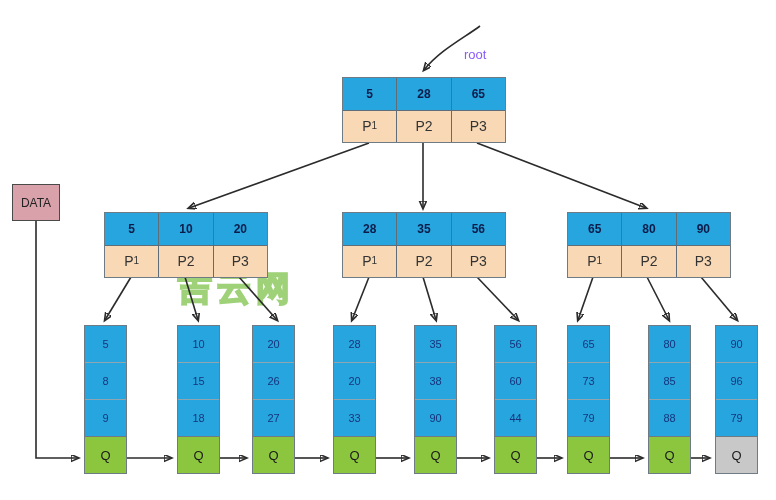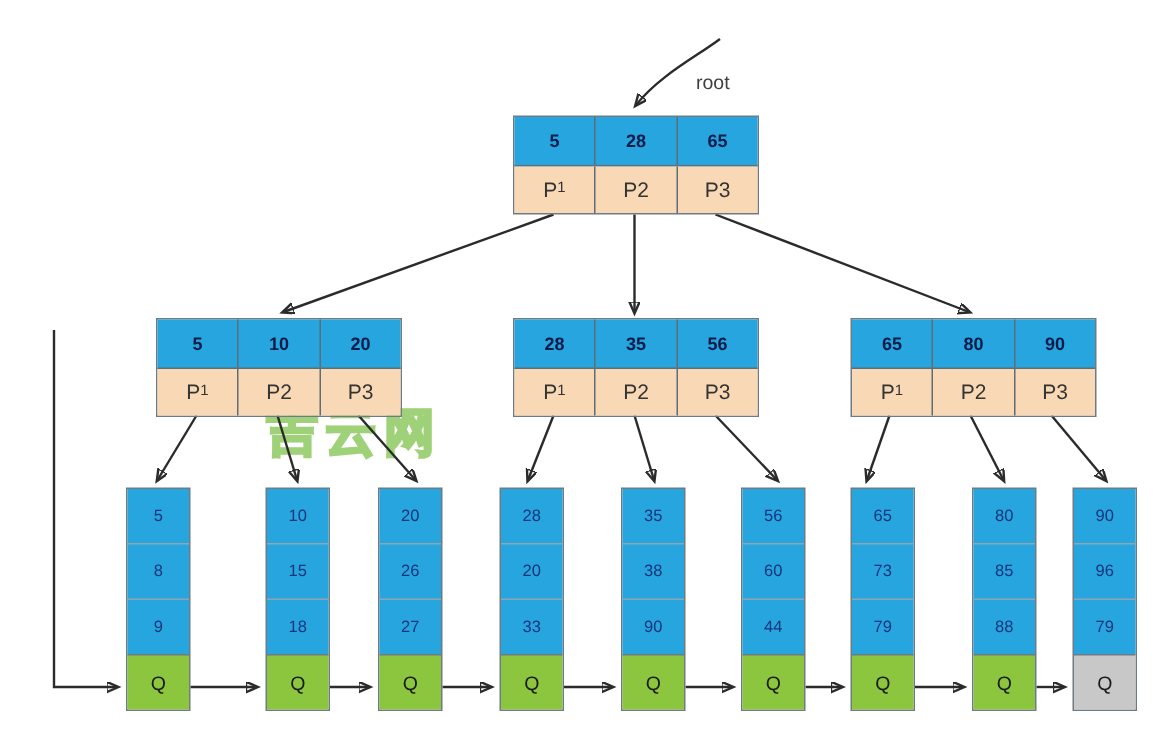--- a/index.html
+++ b/index.html
@@ -33,21 +33,21 @@
     border-left:1px solid #5f6d78;
   }
   .node .cell:first-child{border-left:none;}
   .node .row.keys{background:var(--key-bg,#27a5de);border-bottom:1px solid #5f6d78;}
   .node .row.keys .cell{font-size:12px;font-weight:bold;color:#0c1c4a;}
   .node .row.ptrs{background:var(--ptr-bg,#f9d9b5);}
   .node .row.ptrs .cell{font-size:14px;color:#333;}
   .node .row.ptrs sub{font-size:10px;line-height:0;}
 
   
-  .root-label{position:absolute;left:464px;top:47px;z-index:3;font-size:13px;color:#404040;}
+  .root-label{position:absolute;left:464px;top:47px;z-index:3;font-size:13px;color:#8b5cf6;}
 
   
   .data-box{
     position:absolute;left:12px;top:184px;width:46px;height:35px;z-index:3;
     background:var(--data-bg,#d9a2ab);border:1px solid #4a4a4a;
     display:flex;align-items:center;justify-content:center;
     font-size:12px;color:#222;
   }
 
   
@@ -107,20 +107,21 @@
     <path d="M457,458 L488,458" marker-end="url(#ah)"></path>
     <path d="M537,458 L561,458" marker-end="url(#ah)"></path>
     <path d="M610,458 L642,458" marker-end="url(#ah)"></path>
     <path d="M691,458 L709,458" marker-end="url(#ah)"></path>
   </svg>
 
   <div class="wm-center">吉云网</div>
 
   <div class="root-label">root</div>
 
+  <div class="data-box">DATA</div>
 
   <div class="node" style="left:342px;top:77px;">
     <div class="row keys">
       <div class="cell">5</div>
       <div class="cell">28</div>
       <div class="cell">65</div>
     </div>
     <div class="row ptrs">
       <div class="cell">
           <span>P</span>

